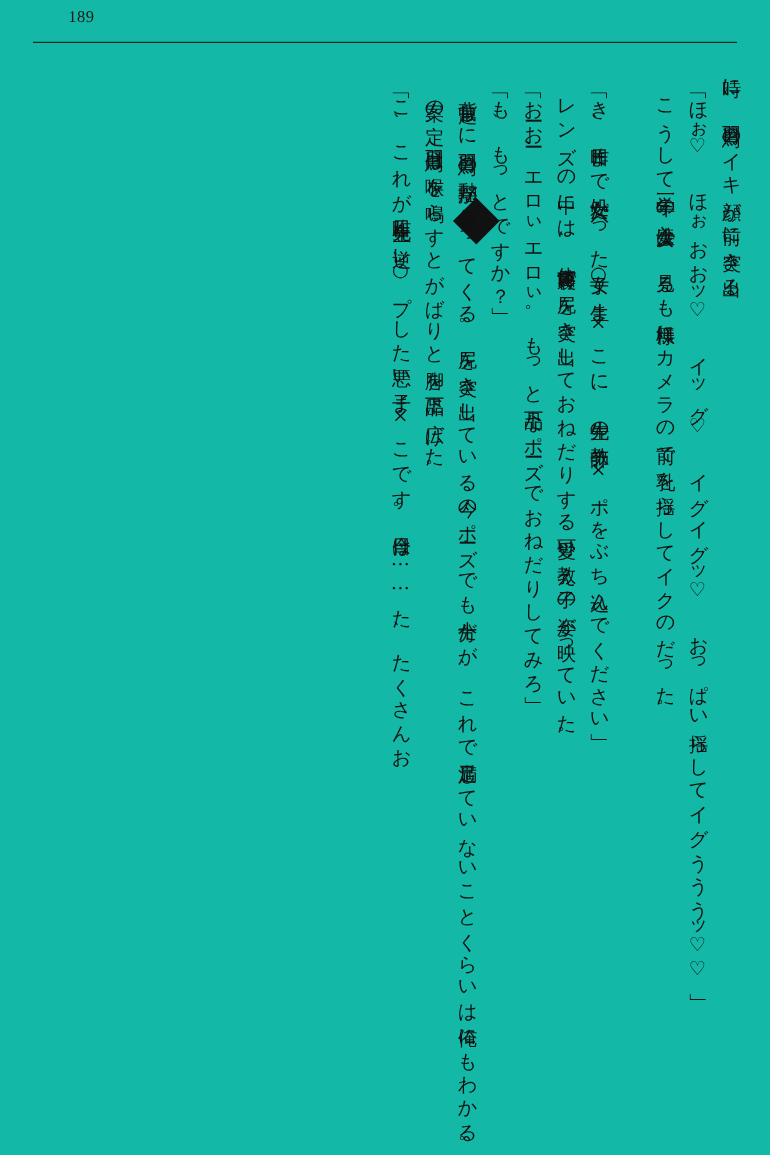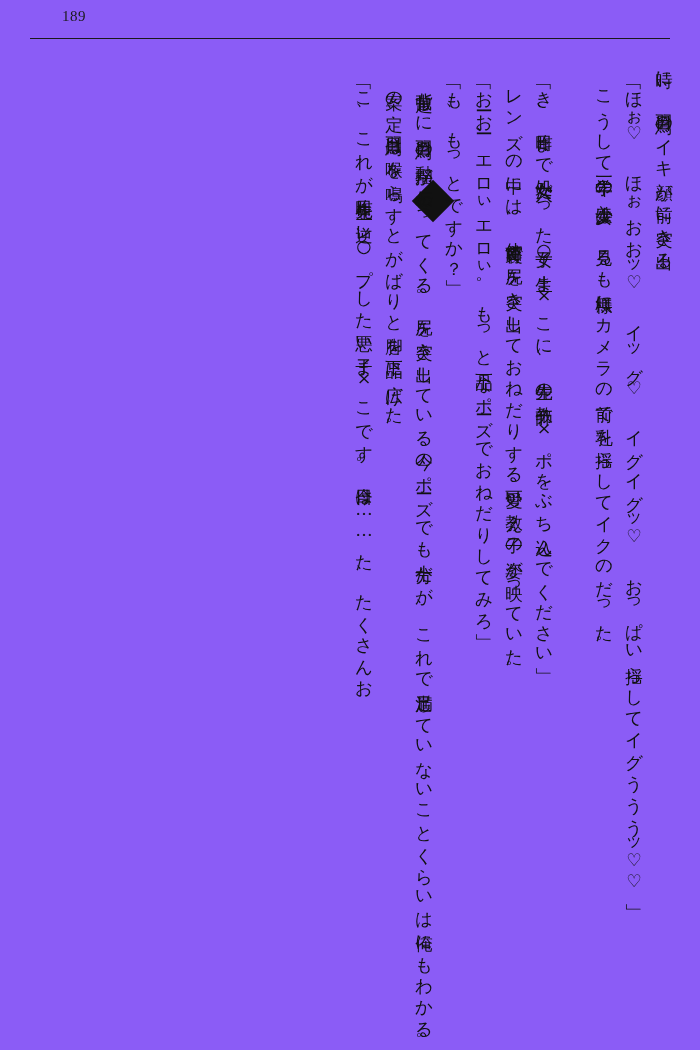--- a/index.html
+++ b/index.html
@@ -4,21 +4,21 @@
 <style>
   html, body {
     margin: 0;
     padding: 0;
     background: #ffffff;
   }
   .page {
     position: relative;
     width: 700px;
     height: 1050px;
-    background: #8b5cf6;
+    background: #14b8a6;
     overflow: hidden;
     font-family: "DejaVu Serif", "Liberation Serif", serif;
     color: #111111;
   }
   .page-number {
     position: absolute;
     top: 8px;
     left: 62px;
     font-size: 15px;
     letter-spacing: 0.5px;

